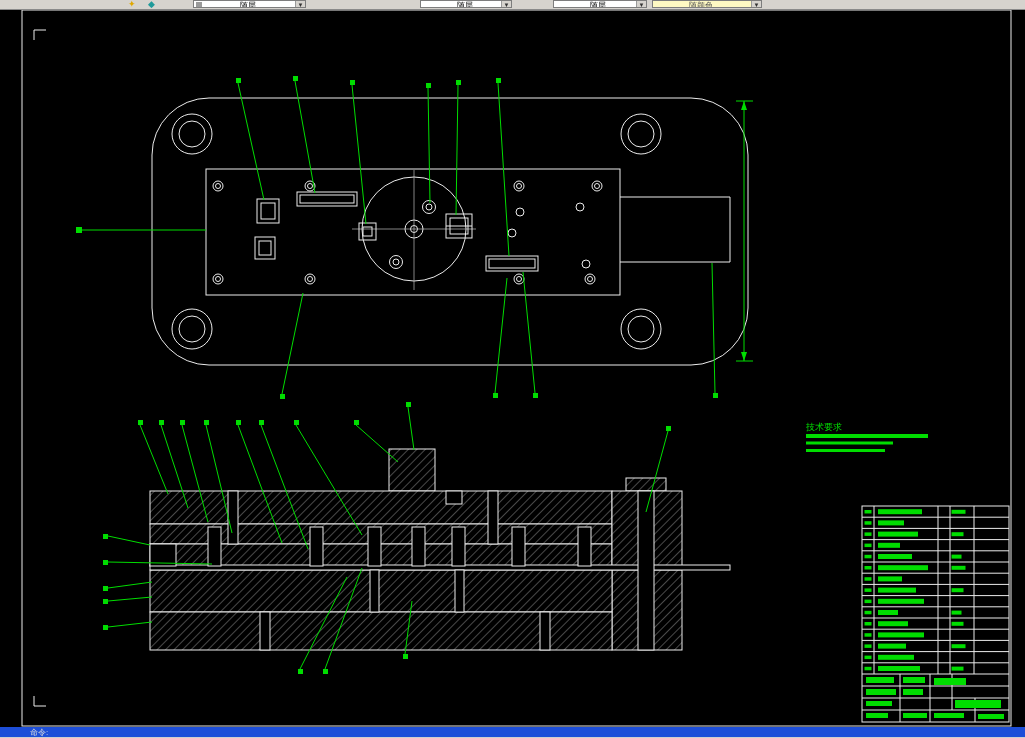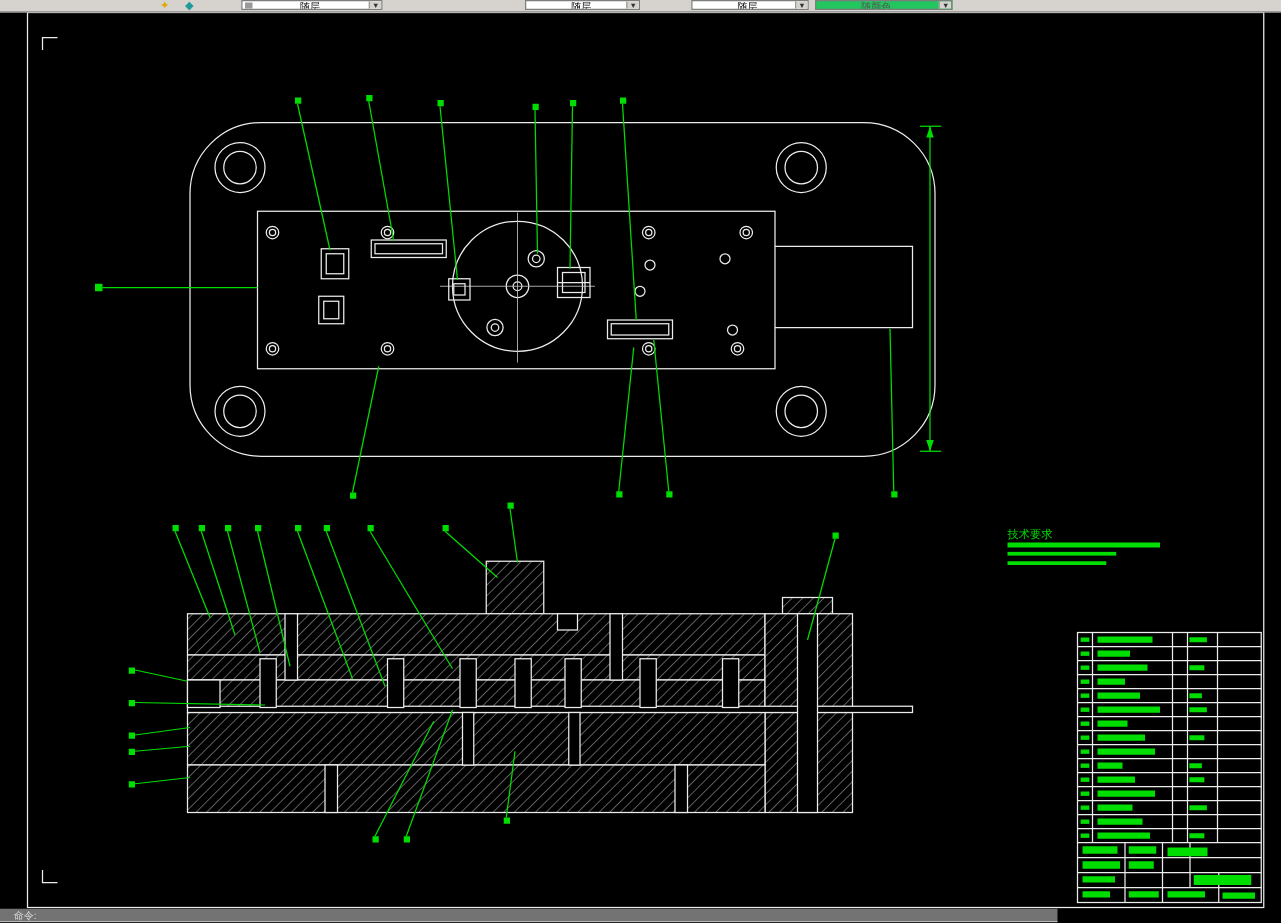--- a/index.html
+++ b/index.html
@@ -4,36 +4,36 @@
 <style>
   html,body{margin:0;padding:0;background:#000;}
   .screen{position:relative;width:1025px;height:738px;background:#000;overflow:hidden;
           font-family:"Liberation Sans",sans-serif;}
   
   .toolbar{position:absolute;top:0;left:0;width:1025px;height:9px;background:#d6d3ce;
            border-bottom:1px solid #8a8a8a;z-index:5;}
   .tb-icon{position:absolute;top:-1px;font-size:9px;line-height:10px;cursor:default;}
   .combo{position:absolute;top:0;height:8px;background:#fff;border:1px solid #7d7d7d;
          box-sizing:border-box;display:flex;overflow:hidden;font-size:8px;color:#000;}
-  .combo.disabled{background:#22c55e;color:#555;gap:14px;}
+  .combo.disabled{background:#fef9c3;color:#555;gap:14px;}
   .combo .swatch{width:6px;height:5px;background:#9a9a9a;margin:1px 2px 0 2px;flex:0 0 auto;}
   .combo-text{white-space:nowrap;line-height:9px;flex:1 1 auto;margin-left:36px;}
   .combo-arrow{flex:0 0 9px;background:#d6d3ce;border-left:1px solid #9a9a9a;color:#333;
                font-size:6px;line-height:8px;text-align:center;}
   
   .canvas{position:absolute;top:0;left:0;width:903px;height:738px;z-index:1;}
   svg{display:block;}
   .white{stroke:#ececec;stroke-width:1;fill:none;}
   .thin{stroke:#bdbdbd;stroke-width:0.7;fill:none;}
   .green{stroke:#00dd00;stroke-width:1;fill:none;}
   .gsq{fill:#00dd00;stroke:none;}
   .gtext{fill:#00dd00;font-size:9px;font-family:"Liberation Sans",sans-serif;}
   
-  .cmdline{position:absolute;left:0;bottom:0;width:846px;height:11px;background:#737373;
-           color:#dcdcdc;font-size:8px;line-height:11px;padding-left:11px;box-sizing:border-box;
+  .cmdline{position:absolute;left:0;bottom:0;width:1025px;height:11px;background:#1d4ed8;
+           color:#dcdcdc;font-size:8px;line-height:11px;padding-left:30px;box-sizing:border-box;
            z-index:5;border-bottom:1px solid #cfcfcf;}
 </style>
 </head>
 <body>
 
 <div class="screen">
 
   <div class="toolbar">
     <span class="tb-icon" style="left:128px;color:#e0a800;">✦</span>
     <span class="tb-icon" style="left:148px;color:#1f9a9a;">◆</span>

